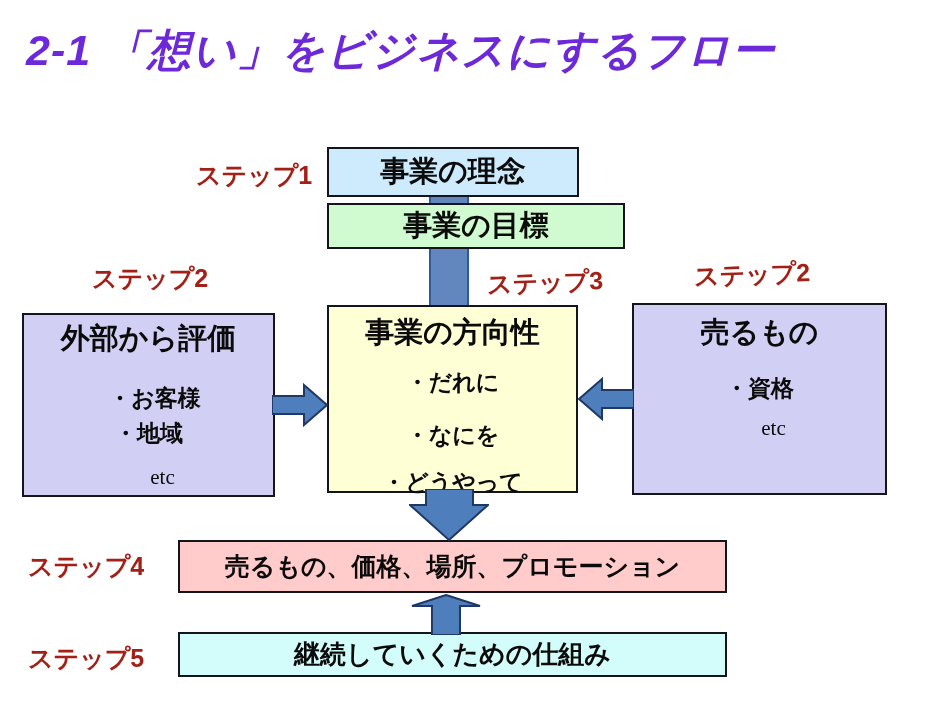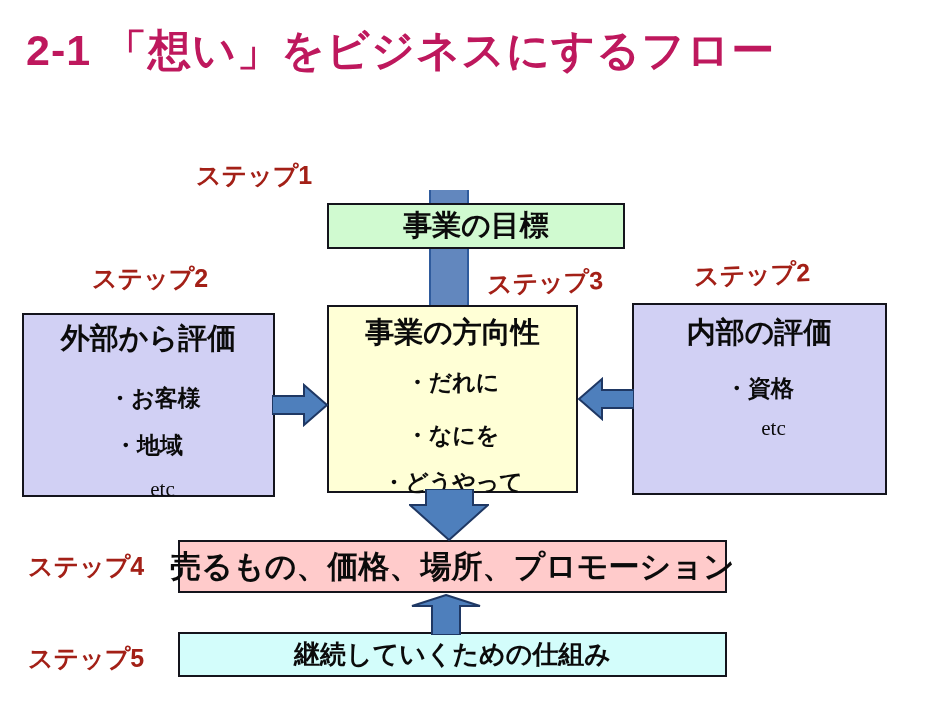--- a/index.html
+++ b/index.html
@@ -2,37 +2,38 @@
 <html><head>
 <meta charset="utf-8">
 <style>
   html,body { margin:0; padding:0; background:#ffffff; }
   .slide {
     position:relative; width:938px; height:704px; background:#ffffff;
     font-family:"Liberation Sans", sans-serif; overflow:hidden;
   }
   .page-title {
     position:absolute; left:26px; top:22px;
-    font-size:43px; font-weight:bold; color:#be185d; letter-spacing:1px;
+    font-size:43px; font-weight:bold; color:#6d28d9; letter-spacing:1px;
     white-space:nowrap;
+    font-style:italic;
   }
   .steplabel {
     position:absolute; color:#A32017; font-weight:bold; font-size:25px;
     white-space:nowrap; z-index:4;
   }
   .box {
     position:absolute; box-sizing:border-box; border:2px solid #14141c;
     display:flex; align-items:center; justify-content:center;
     z-index:2; color:#0b0b0b;
   }
   .box.col { flex-direction:column; justify-content:flex-start; align-items:center;text-align:right; }
   .box-heading { font-size:29px; font-weight:bold; white-space:nowrap; }
   .box-item { font-size:23px; font-weight:bold; white-space:nowrap; }
   .box-etc { font-size:21px; font-weight:normal; font-family:"Liberation Serif", serif;margin-left:28px; }
-  .single-line { font-size:31px; font-weight:bold; white-space:nowrap; }
+  .single-line { font-size:25px; font-weight:bold; white-space:nowrap; }
   .connector {
     position:absolute; background:#6287BE;
     border-left:2px solid #2F5B9D; border-right:2px solid #2F5B9D;
     box-sizing:border-box; z-index:1;
   }
   .arrow { position:absolute; z-index:3; }
   .fill-philosophy { background:#CDEBFC; }
   .fill-goal       { background:#D0FAD0; }
   .fill-eval       { background:#D1D0F4; }
   .fill-direction  { background:#FFFFD6; }
@@ -49,41 +50,44 @@
   <div class="steplabel" style="left:196px; top:159px;">ステップ1</div>
   <div class="steplabel" style="left:92px; top:262px;">ステップ2</div>
   <div class="steplabel" style="left:694px; top:258px; transform:rotate(-2deg);">ステップ2</div>
   <div class="steplabel" style="left:487px; top:266px; transform:rotate(-2deg);">ステップ3</div>
   <div class="steplabel" style="left:28px; top:550px;">ステップ4</div>
   <div class="steplabel" style="left:28px; top:642px;">ステップ5</div>
 
   <div class="connector" style="left:429px; top:190px; width:40px; height:18px;"></div>
   <div class="connector" style="left:429px; top:244px; width:40px; height:64px;"></div>
 
+  <div class="box fill-philosophy" style="left:327px; top:147px; width:252px; height:50px;">
+    <span class="box-heading">事業の理念</span>
+  </div>
 
   <div class="box fill-goal" style="left:327px; top:203px; width:298px; height:46px;">
     <span class="box-heading">事業の目標</span>
   </div>
 
   <div class="box col fill-eval" style="left:22px; top:313px; width:253px; height:184px;">
     <span class="box-heading" style="margin-top:4px;">外部から評価</span>
     <span class="box-item" style="margin-top:24px;margin-left:12px;">・お客様</span>
-    <span class="box-item" style="margin-top:16px;">・地域</span>
+    <span class="box-item" style="margin-top:4px;">・地域</span>
     <span class="box-etc" style="margin-top:16px;">etc</span>
   </div>
 
   <div class="box col fill-direction" style="left:327px; top:305px; width:251px; height:188px;">
     <span class="box-heading" style="margin-top:6px;font-family:Liberation Mono, monospace;">事業の方向性</span>
     <span class="box-item" style="margin-top:14px;">・だれに</span>
     <span class="box-item" style="margin-top:22px;">・なにを</span>
     <span class="box-item" style="margin-top:16px;">・どうやって</span>
   </div>
 
   <div class="box col fill-eval" style="left:632px; top:303px; width:255px; height:192px;">
-    <span class="box-heading" style="margin-top:8px;">内部の評価</span>
+    <span class="box-heading" style="margin-top:8px;">売るもの</span>
     <span class="box-item" style="margin-top:20px;">・資格</span>
     <span class="box-etc" style="margin-top:12px;">etc</span>
   </div>
 
   <svg class="arrow" style="left:272px; top:383px;" width="57" height="44" viewBox="0 0 57 44">
     <polygon points="0,13 32,13 32,2 55,22 32,42 32,31 0,31" fill="#4E7FBC" stroke="#1F3864" stroke-width="2" stroke-linejoin="miter"></polygon>
   </svg>
   <svg class="arrow" style="left:577px; top:377px;" width="57" height="44" viewBox="0 0 57 44">
     <polygon points="57,13 25,13 25,2 2,22 25,42 25,31 57,31" fill="#4E7FBC" stroke="#1F3864" stroke-width="2" stroke-linejoin="miter"></polygon>
   </svg>

